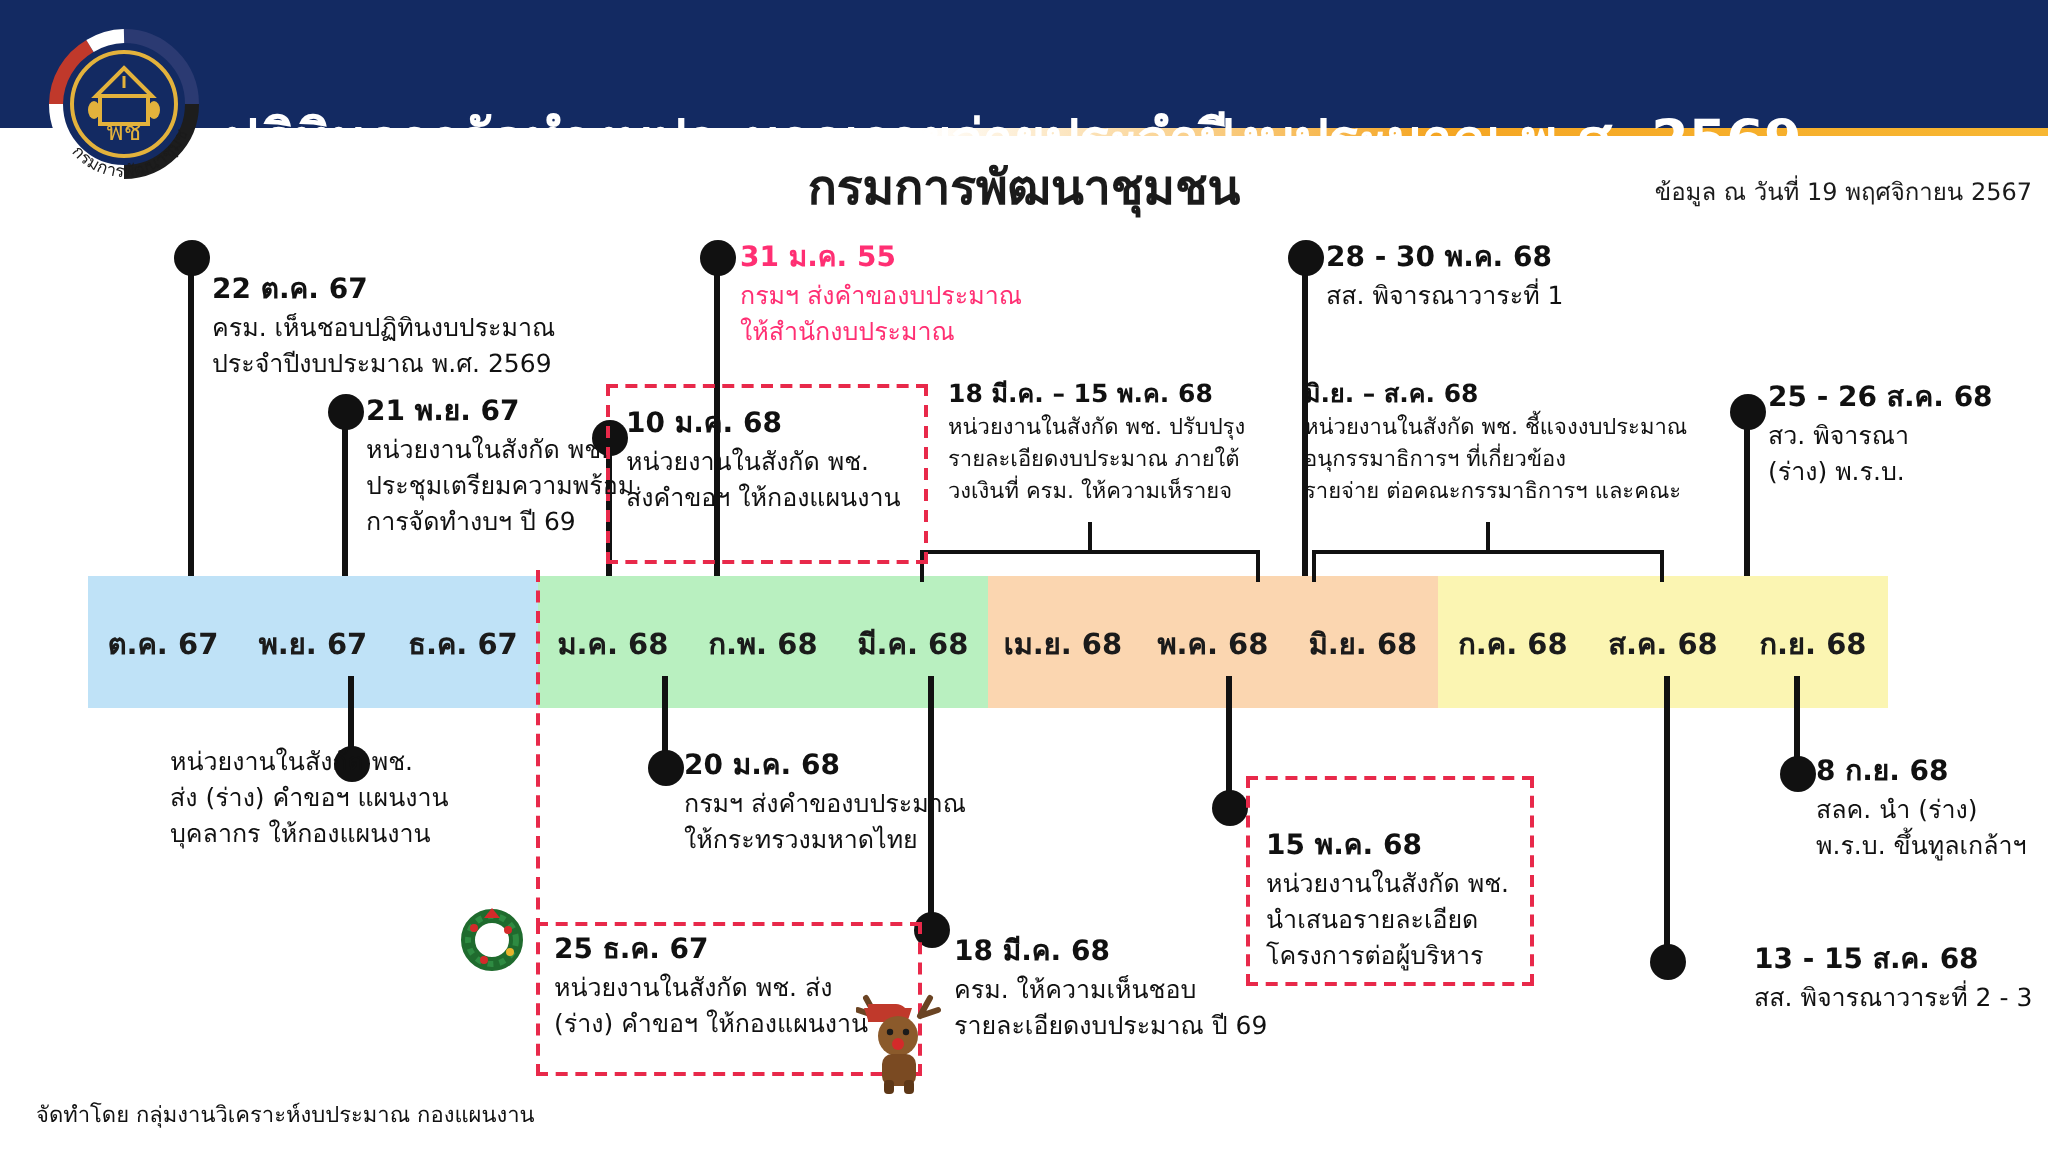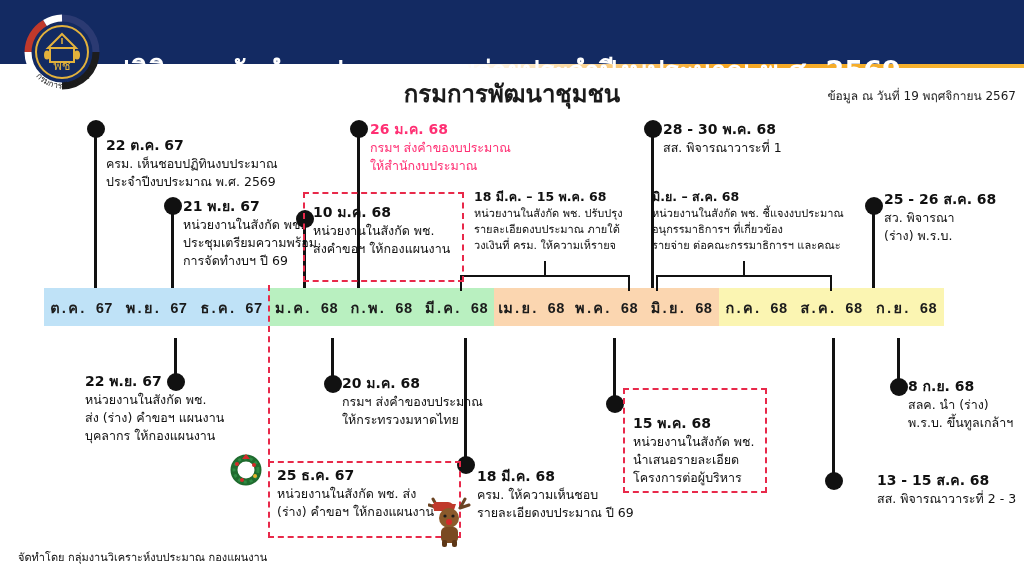--- a/index.html
+++ b/index.html
@@ -33,21 +33,21 @@
     position:absolute;left:0;top:74px;width:1024px;text-align:center;
     font-size:24px;font-weight:bold;color:#1b1b1b;
   }
   .datestamp{
     position:absolute;left:770px;top:86px;width:246px;text-align:right;
     font-size:12px;color:#1b1b1b;
   }
 
   
   .strip{position:absolute;left:44px;top:288px;height:50px;display:flex;}
-  .seg{display:flex;align-items:center;height:38px;font-family:Liberation Mono, monospace;}
+  .seg{display:flex;align-items:center;height:66px;}
   .seg-q1{background:#bfe2f7;}
   .seg-q2{background:#b9f0c0;}
   .seg-q3{background:#fbd6b0;}
   .seg-q4{background:#fbf5b2;}
   .month{
     width:75px;text-align:center;font-size:14.5px;font-weight:bold;color:#1b1b1b;
   }
 
   
   .stem{position:absolute;width:3px;background:#111111;}
@@ -205,21 +205,21 @@
     <div class="c-line">การจัดทำงบฯ ปี 69</div>
   </div>
 
   <div class="callout" style="left:313px;top:203px;">
     <div class="c-date">10 ม.ค. 68</div>
     <div class="c-line">หน่วยงานในสังกัด พช.</div>
     <div class="c-line">ส่งคำขอฯ ให้กองแผนงาน</div>
   </div>
 
   <div class="callout pink" style="left:370px;top:120px;">
-    <div class="c-date">26 ม.ค. 68</div>
+    <div class="c-date">31 ม.ค. 55</div>
     <div class="c-line">กรมฯ ส่งคำของบประมาณ</div>
     <div class="c-line">ให้สำนักงบประมาณ</div>
   </div>
 
   <div class="callout" style="left:474px;top:189px;">
     <div class="c-date" style="font-size:12.5px;">18 มี.ค. – 15 พ.ค. 68</div>
     <div class="c-line" style="font-size:11px;">หน่วยงานในสังกัด พช. ปรับปรุง</div>
     <div class="c-line" style="font-size:11px;">รายละเอียดงบประมาณ ภายใต้</div>
     <div class="c-line" style="font-size:11px;">วงเงินที่ ครม. ให้ความเห็รายจ</div>
   </div>
@@ -236,21 +236,20 @@
     <div class="c-line" style="font-size:11px;">รายจ่าย ต่อคณะกรรมาธิการฯ และคณะ</div>
   </div>
 
   <div class="callout" style="left:884px;top:190px;">
     <div class="c-date">25 - 26 ส.ค. 68</div>
     <div class="c-line">สว. พิจารณา</div>
     <div class="c-line">(ร่าง) พ.ร.บ.</div>
   </div>
 
   <div class="callout" style="left:85px;top:372px;text-align:left;">
-    <div class="c-date">22 พ.ย. 67</div>
     <div class="c-line">หน่วยงานในสังกัด พช.</div>
     <div class="c-line">ส่ง (ร่าง) คำขอฯ แผนงาน</div>
     <div class="c-line">บุคลากร ให้กองแผนงาน</div>
   </div>
 
   <div class="callout" style="left:277px;top:466px;">
     <div class="c-date">25 ธ.ค. 67</div>
     <div class="c-line">หน่วยงานในสังกัด พช. ส่ง</div>
     <div class="c-line">(ร่าง) คำขอฯ ให้กองแผนงาน</div>
   </div>

